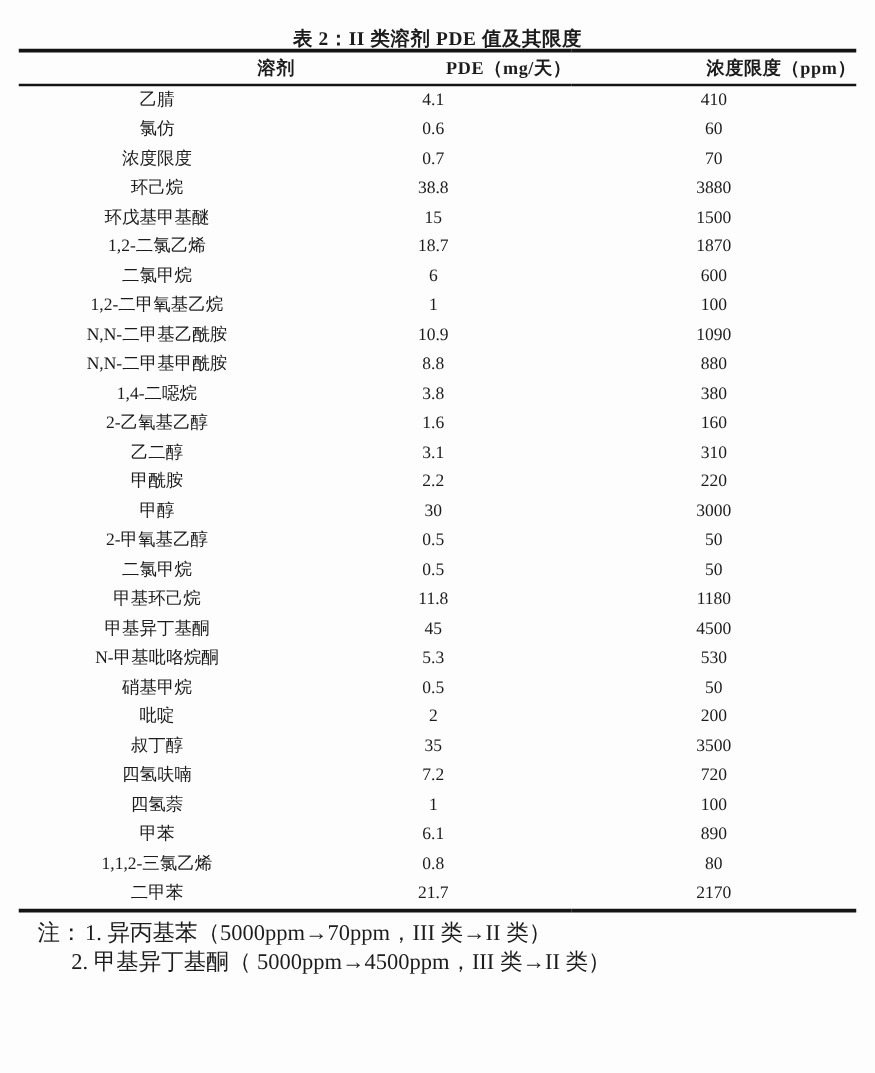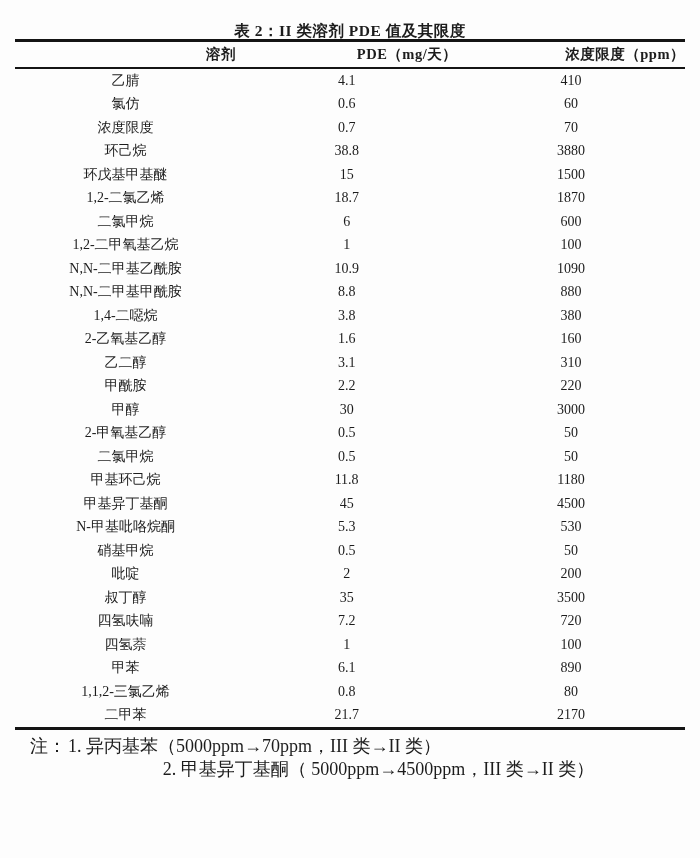--- a/index.html
+++ b/index.html
@@ -63,21 +63,20 @@
     line-height: 23px;
   }
   .note-line {
     white-space: nowrap;
   }
   .note-line .note-label {
     margin-right: 2px;
   }
   .note-line.indent {
     padding-left: 27px;
-    text-align: center;
   }
 </style>
 </head>
 <body>
 
 <div class="page">
 
   <div class="doc-title">表 2：II 类溶剂 PDE 值及其限度</div>
 
   <table class="solvent-table">

